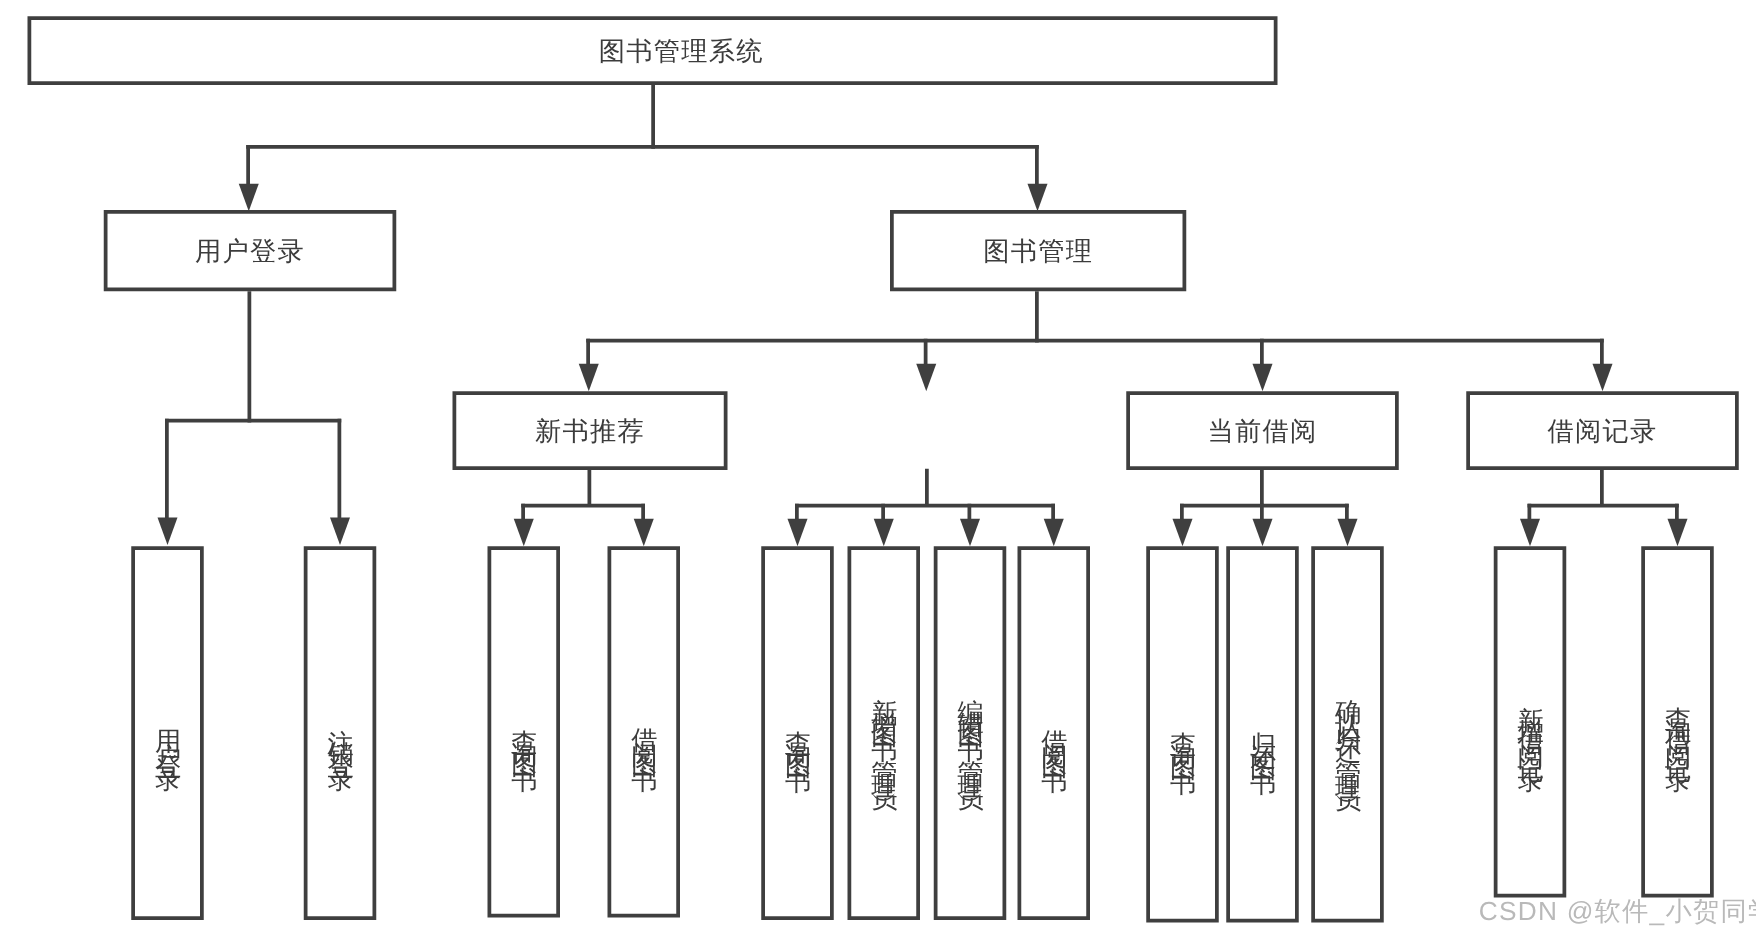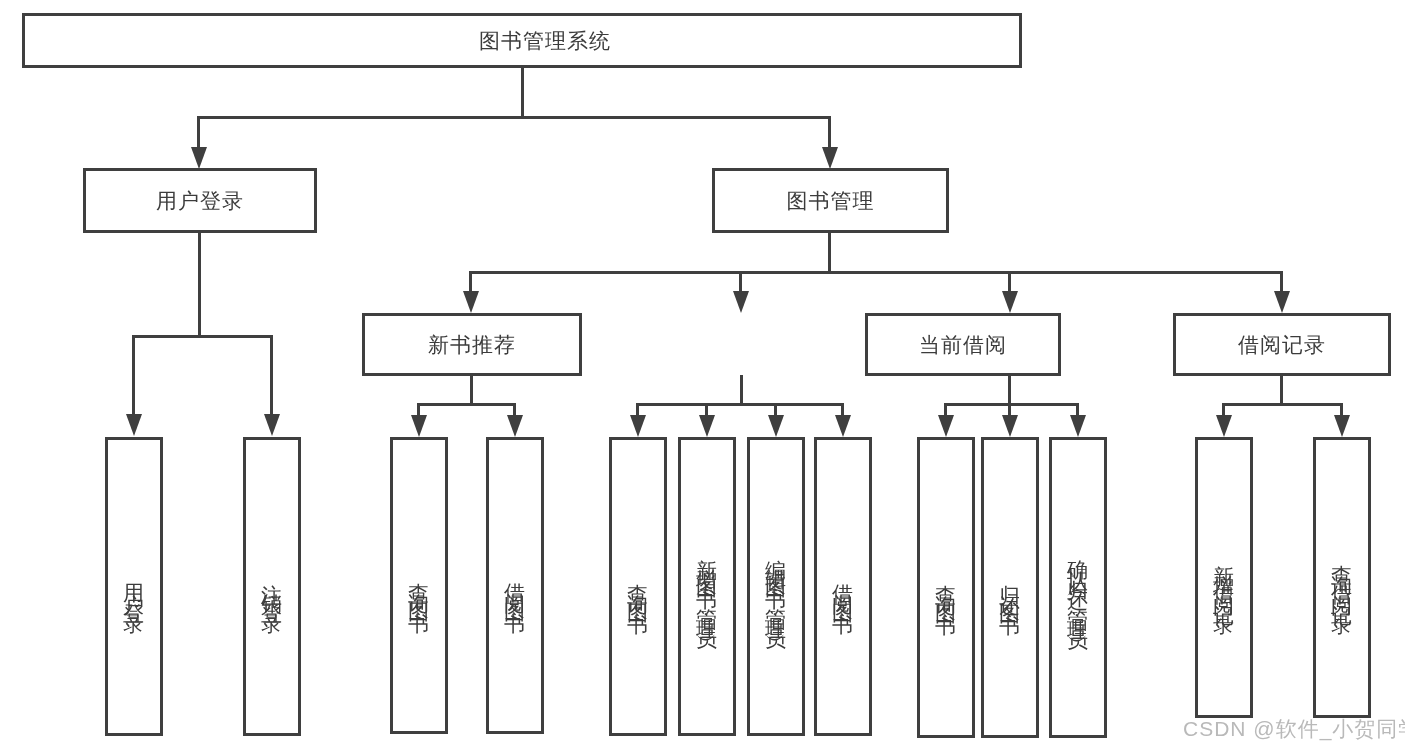--- a/index.html
+++ b/index.html
@@ -94,21 +94,21 @@
   <div class="vl" style="left:739px;top:271px;height:22px;"></div>
   <div class="ah" style="left:733px;top:291px;"></div>
   <div class="vl" style="left:1008px;top:271px;height:22px;"></div>
   <div class="ah" style="left:1002px;top:291px;"></div>
   <div class="vl" style="left:1280px;top:271px;height:22px;"></div>
   <div class="ah" style="left:1274px;top:291px;"></div>
 
   <div class="box" style="left:362px;top:313px;width:220px;height:63px;">
     <span>新书推荐</span>
   </div>
-  <div class="box" style="left:865px;top:313px;width:196px;height:63px;">
+  <div class="box" style="left:901px;top:313px;width:218px;height:63px;">
     <span>当前借阅</span>
   </div>
   <div class="box" style="left:1173px;top:313px;width:218px;height:63px;">
     <span>借阅记录</span>
   </div>
 
   <div class="vl" style="left:470px;top:375px;height:30px;"></div>
   <div class="hl" style="left:417px;top:403px;width:99px;"></div>
   <div class="vl" style="left:417px;top:403px;height:14px;"></div>
   <div class="ah" style="left:411px;top:415px;"></div>

